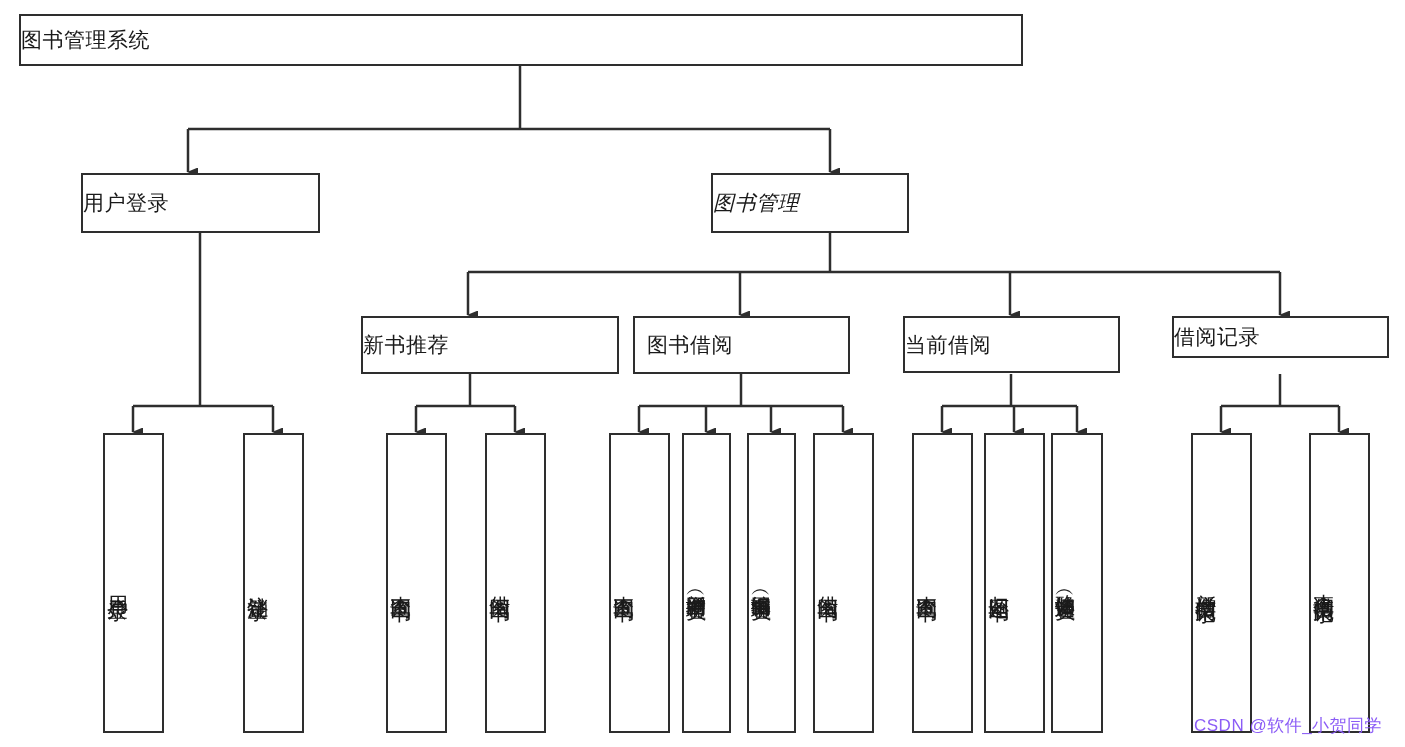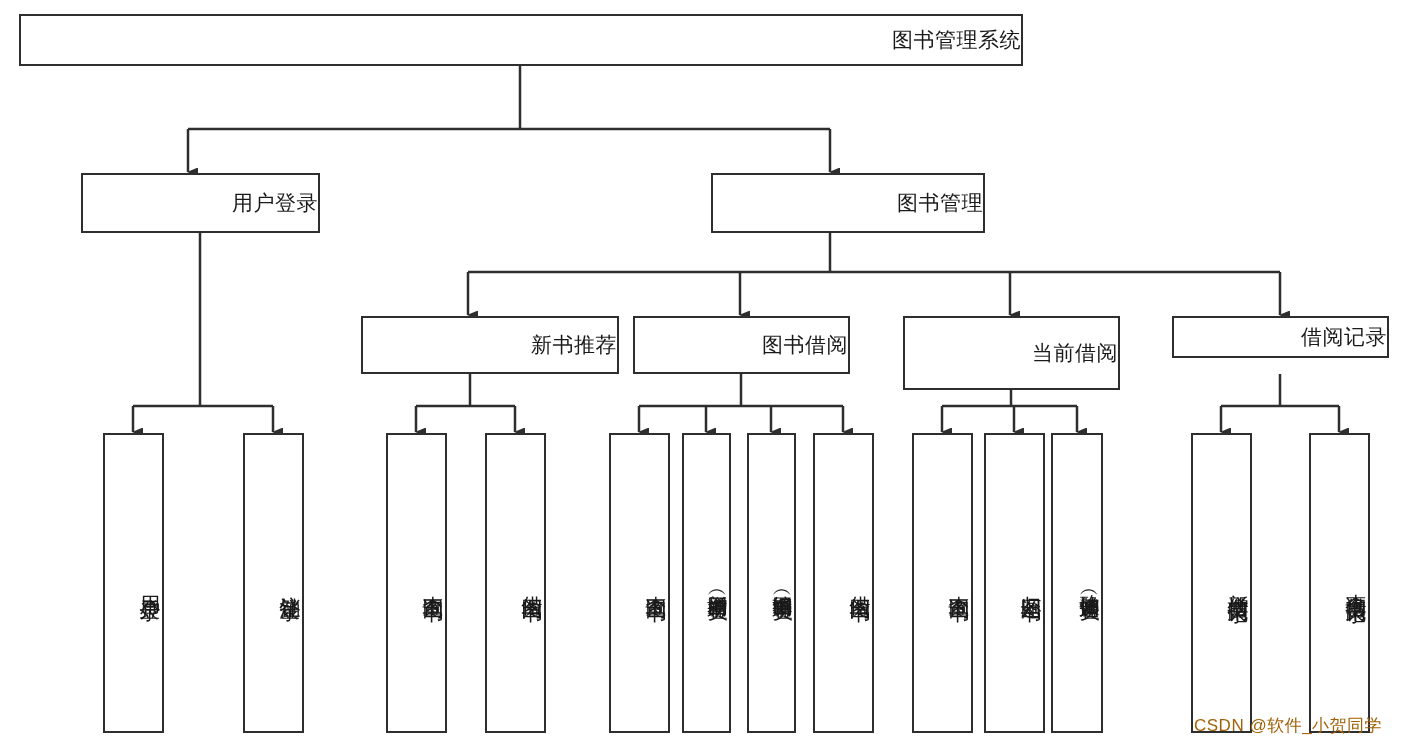--- a/index.html
+++ b/index.html
@@ -24,21 +24,21 @@
     width: 1405px;
     height: 747px;
   }
   .node-box {
     position: absolute;
     box-sizing: border-box;
     background: #ffffff;
     border: 2px solid #2e2e2e;
     display: flex;
     align-items: center;
-    justify-content: flex-end;
+    justify-content: flex-start;
   }
   .node-label {
     color: #1a1a1a;
     font-size: 21px;
     line-height: 1.12;
     letter-spacing: 0.5px;
     white-space: nowrap;
     text-align: center;
   }
   
@@ -111,30 +111,30 @@
       </g>
   </svg>
 
   <div id="nodes-layer">
       <div class="node-box" style="left: 19px; top: 14px; width: 1004px; height: 52px;">
         <span class="node-label">图书管理系统</span>
       </div>
       <div class="node-box" style="left: 81px; top: 173px; width: 239px; height: 60px;">
         <span class="node-label">用户登录</span>
       </div>
-      <div class="node-box" style="left: 711px; top: 173px; width: 274px; height: 60px;">
+      <div class="node-box" style="left: 711px; top: 173px; width: 198px; height: 60px; font-style: italic;">
         <span class="node-label">图书管理</span>
       </div>
       <div class="node-box" style="left: 361px; top: 316px; width: 258px; height: 58px;">
         <span class="node-label">新书推荐</span>
       </div>
-      <div class="node-box" style="left: 633px; top: 316px; width: 217px; height: 58px;">
+      <div class="node-box" style="left: 633px; top: 316px; width: 217px; height: 58px; padding-left: 12px;">
         <span class="node-label">图书借阅</span>
       </div>
-      <div class="node-box" style="left: 903px; top: 316px; width: 217px; height: 74px;">
+      <div class="node-box" style="left: 903px; top: 316px; width: 217px; height: 57px;">
         <span class="node-label">当前借阅</span>
       </div>
       <div class="node-box" style="left: 1172px; top: 316px; width: 217px; height: 42px;">
         <span class="node-label">借阅记录</span>
       </div>
       <div class="node-box vertical" style="left: 103px; top: 433px; width: 61px; height: 300px;">
         <span class="node-label">用户登录</span>
       </div>
       <div class="node-box vertical" style="left: 243px; top: 433px; width: 61px; height: 300px;">
         <span class="node-label">注销登录</span>
@@ -167,15 +167,15 @@
         <span class="node-label">确认归还（管理员）</span>
       </div>
       <div class="node-box vertical" style="left: 1191px; top: 433px; width: 61px; height: 300px;">
         <span class="node-label">新增借阅记录</span>
       </div>
       <div class="node-box vertical" style="left: 1309px; top: 433px; width: 61px; height: 300px;">
         <span class="node-label">查询借阅记录</span>
       </div>
     </div>
 
-  <div class="watermark" style="left: 1194px; top: 714px; color: #a16207;">CSDN @软件_小贺同学</div>
+  <div class="watermark" style="left: 1194px; top: 714px; color: #8b5cf6;">CSDN @软件_小贺同学</div>
 
 </div>
 
 </body></html>

